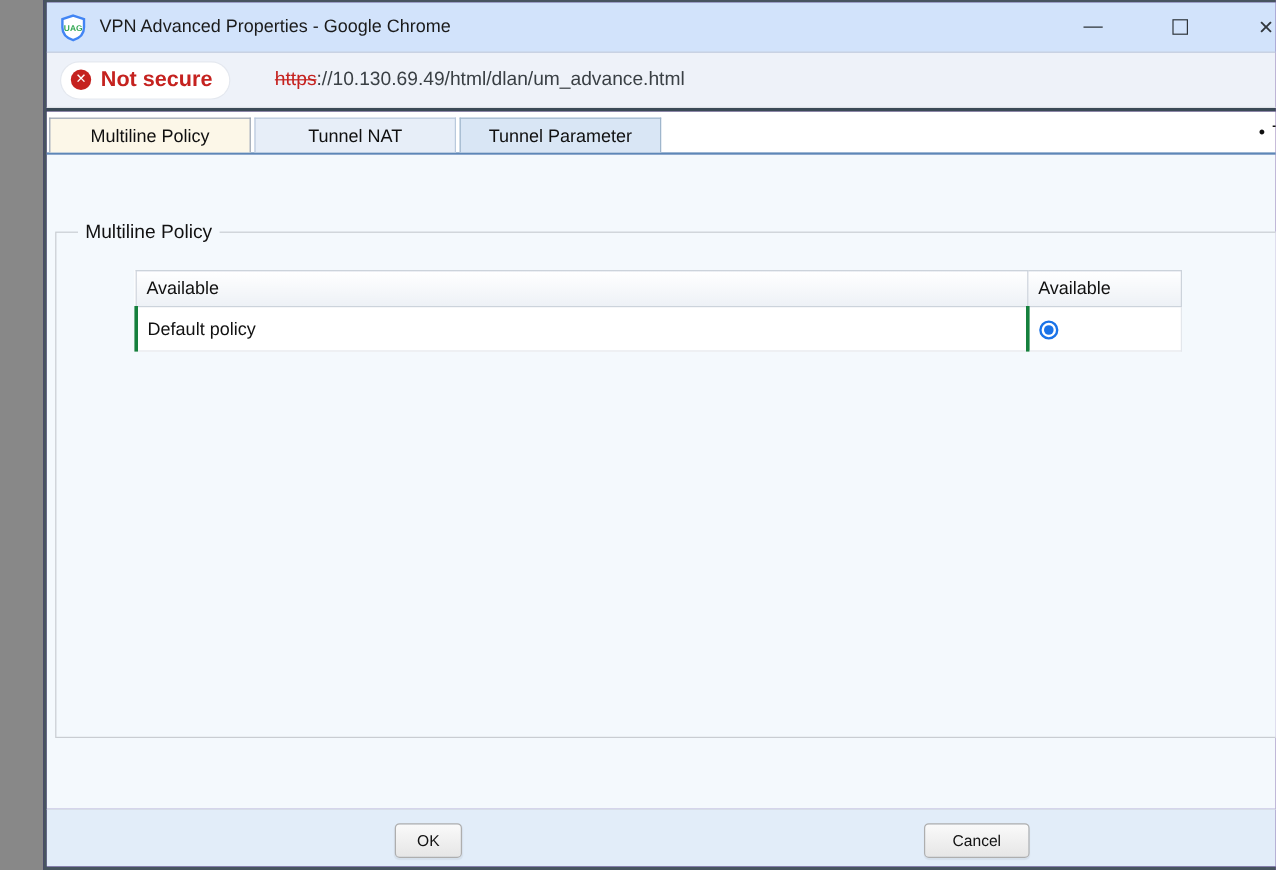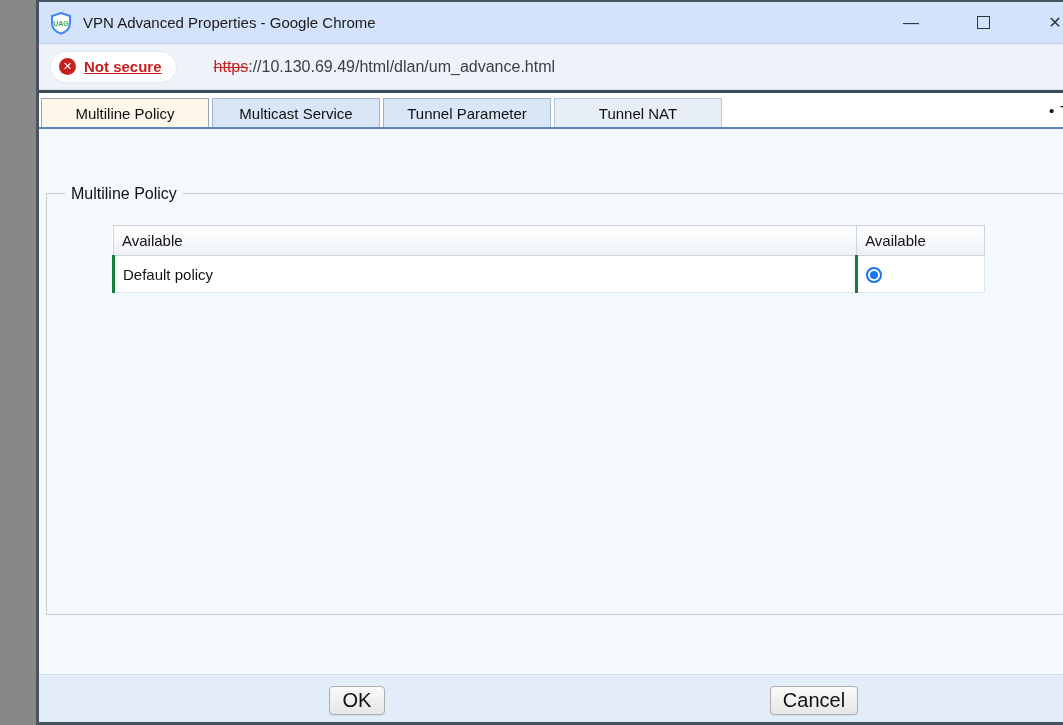--- a/index.html
+++ b/index.html
@@ -31,21 +31,21 @@
   .badge-pill{
     height:30px; background:#ffffff; border-radius:15px;
     display:flex; align-items:center; padding:0 14px 0 8px; margin-right:22px;
     box-shadow:0 0 0 1px rgba(0,0,0,0.04);
   }
   .ns-icon{
     width:17px; height:17px; border-radius:50%; background:#c5221f;
     color:#ffffff; font-size:11px; font-weight:bold; line-height:17px;
     text-align:center; margin-right:8px;
   }
-  .ns-text{ color:#c5221f; font-size:15px; font-weight:600; white-space:nowrap;text-decoration:underline; }
+  .ns-text{ color:#c5221f; font-size:18px; font-weight:600; white-space:nowrap; }
   .url{ font-size:16px; color:#3a4045; white-space:nowrap;padding-left:16px; }
   .url .scheme{ color:#c5221f; text-decoration:line-through; }
   
   .dark-sep{ height:3px; flex:0 0 3px; background:#3b4a57; }
   
   .tabstrip{
     height:36px; flex:0 0 36px; background:#ffffff;
     border-bottom:2px solid #5d87b7;
     display:flex; align-items:flex-end; padding-left:2px;
   }
@@ -99,21 +99,21 @@
   .radio .dot{ width:8px; height:8px; border-radius:50%; background:#1a73e8; }
   
   .footer{
     height:48px; flex:0 0 48px; background:#e2edf9;
     border-top:1px solid #d6dde8; position:relative;
   }
   .btn{
     position:absolute; top:11px; height:29px;
     border:1px solid #aeaeae; border-radius:4px;
     background:linear-gradient(#fafafa,#e6e6e6);
-    font-size:20px; color:#111111; font-family:inherit;
+    font-size:13px; color:#111111; font-family:inherit;
     box-shadow:0 1px 1px rgba(0,0,0,0.06); cursor:pointer;
   }
   .btn-ok{ left:290px; width:56px; }
   .btn-cancel{ left:731px; width:88px; }
 </style>
 </head>
 <body>
 
 <div class="window">
 
@@ -137,23 +137,22 @@
       <span class="ns-icon">✕</span>
       <span class="ns-text">Not secure</span>
     </div>
     <div class="url"><span class="scheme">https</span><span>://10.130.69.49/html/dlan/um_advance.html</span></div>
   </div>
 
   <div class="dark-sep"></div>
 
   <div class="tabstrip">
     <div class="tab active">Multiline Policy</div>
-    <div class="tab">Multicast Service</div>
+    <div class="tab lighter">Tunnel NAT</div>
     <div class="tab">Tunnel Parameter</div>
-    <div class="tab lighter">Tunnel NAT</div>
     <div class="tips">
       <span>•</span>
       <span>Tips</span>
     </div>
   </div>
 
   <div class="content">
     <div class="panel">
       <div class="panel-legend">Multiline Policy</div>
       <table class="policy-table">

